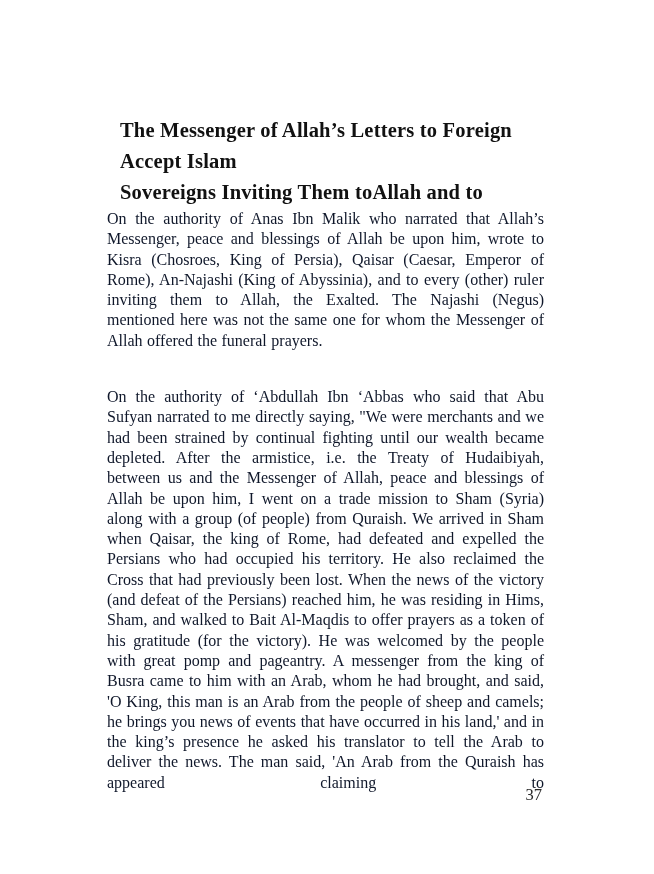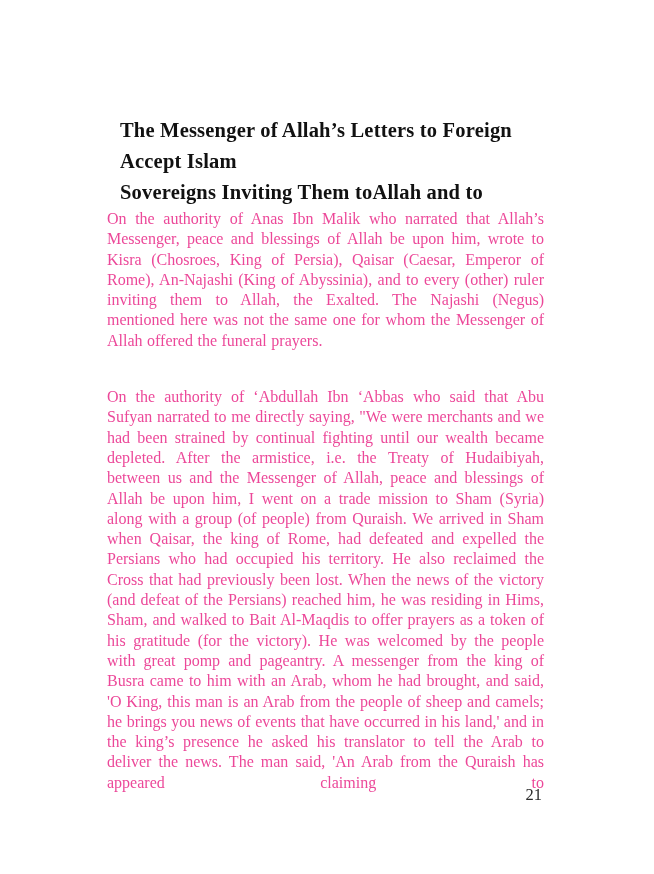--- a/index.html
+++ b/index.html
@@ -41,21 +41,21 @@
     display: block;
     white-space: nowrap;
   }
   .body-para {
     margin: 0;
     font-size: 16px;
     line-height: 20.3px;
     text-align: justify;
     text-justify: inter-word;
     word-spacing: 0.5px;
-    color: #ec4899;
+    color: #0f172a;
   }
   .body-para.first {
     margin-top: 1px;
   }
   .body-para.second {
     margin-top: 17px;
   }
   .body-para.continues {
     text-align-last: justify;
     margin-top: 36px;
@@ -76,14 +76,14 @@
 <div class="page">
   <div class="content">
     <h1 class="chapter-title">
       <span class="title-line">The Messenger of Allah’s Letters to Foreign</span>
       <span class="title-line">Accept Islam</span>
       <span class="title-line">Sovereigns Inviting Them toAllah and to</span>
     </h1>
     <p class="body-para first">On the authority of Anas Ibn Malik who narrated that Allah’s Messenger, peace and blessings of Allah be upon him, wrote to Kisra (Chosroes, King of Persia), Qaisar (Caesar, Emperor of Rome), An-Najashi (King of Abyssinia), and to every (other) ruler inviting them to Allah, the Exalted. The Najashi (Negus) mentioned here was not the same one for whom the Messenger of Allah offered the funeral prayers.</p>
     <p class="body-para second continues">On the authority of ‘Abdullah Ibn ‘Abbas who said that Abu Sufyan narrated to me directly saying, "We were merchants and we had been strained by continual fighting until our wealth became depleted. After the armistice, i.e. the Treaty of Hudaibiyah, between us and the Messenger of Allah, peace and blessings of Allah be upon him, I went on a trade mission to Sham (Syria) along with a group (of people) from Quraish. We arrived in Sham when Qaisar, the king of Rome, had defeated and expelled the Persians who had occupied his territory. He also reclaimed the Cross that had previously been lost. When the news of the victory (and defeat of the Persians) reached him, he was residing in Hims, Sham, and walked to Bait Al-Maqdis to offer prayers as a token of his gratitude (for the victory). He was welcomed by the people with great pomp and pageantry. A messenger from the king of Busra came to him with an Arab, whom he had brought, and said, 'O King, this man is an Arab from the people of sheep and camels; he brings you news of events that have occurred in his land,' and in the king’s presence he asked his translator to tell the Arab to deliver the news. The man said, 'An Arab from the Quraish has appeared claiming to</p>
   </div>
-  <div class="page-number">21</div>
+  <div class="page-number">37</div>
 </div>
 
 </body></html>

